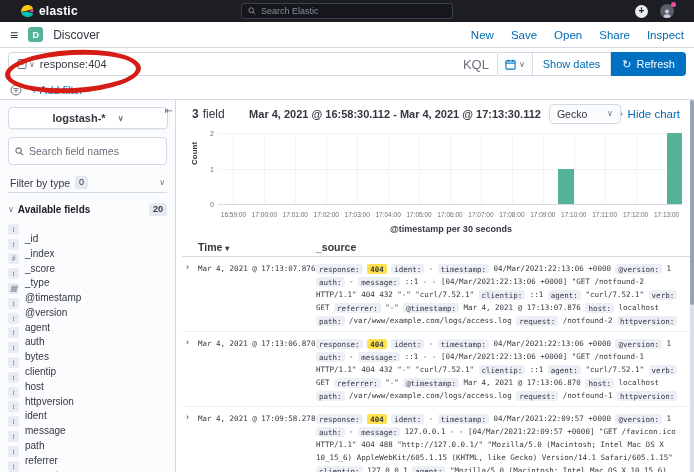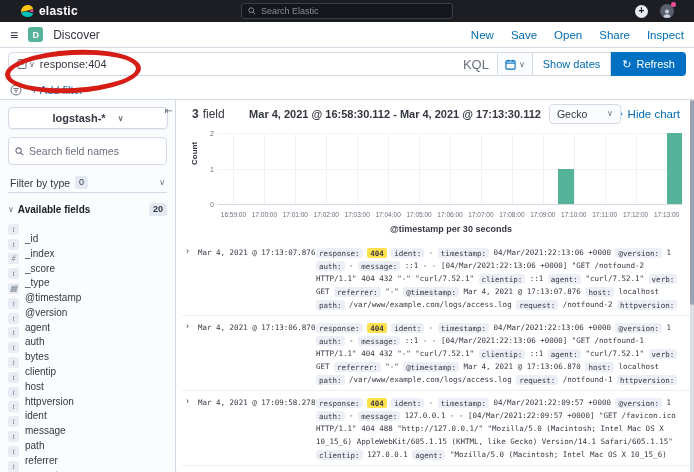--- a/index.html
+++ b/index.html
@@ -369,20 +369,28 @@
           <span class="xtick" style="left: 70%;">17:09:00</span>
           <span class="xtick" style="left: 76.6667%;">17:10:00</span>
           <span class="xtick" style="left: 83.3333%;">17:11:00</span>
           <span class="xtick" style="left: 90%;">17:12:00</span>
           <span class="xtick" style="left: 96.6667%;">17:13:00</span>
         </div>
       <div class="xlabel">@timestamp per 30 seconds</div>
     </div>
 
     <div class="doc-table">
+      <div class="dt-head">
+        <div class="dt-chev-col"></div>
+        <div class="dt-time-col">
+          <span>Time</span>
+          <span class="sort-arrow">▾</span>
+        </div>
+        <div class="dt-src-col">_source</div>
+      </div>
       <div id="doc-rows">
           <div class="doc-row">
             <span class="row-chev">›</span>
             <div class="row-time">Mar 4, 2021 @ 17:13:07.876</div>
             <div class="row-src"><span class="tok-f">response:</span> <span class="tok-h">404</span> <span class="tok-f">ident:</span> <span>-</span> <span class="tok-f">timestamp:</span> <span>04/Mar/2021:22:13:06 +0000</span> <span class="tok-f">@version:</span> <span>1</span> <span class="tok-f">auth:</span> <span>-</span> <span class="tok-f">message:</span> <span>::1 - - [04/Mar/2021:22:13:06 +0000] "GET /notfound-2 HTTP/1.1" 404 432 "-" "curl/7.52.1"</span> <span class="tok-f">clientip:</span> <span>::1</span> <span class="tok-f">agent:</span> <span>"curl/7.52.1"</span> <span class="tok-f">verb:</span> <span>GET</span> <span class="tok-f">referrer:</span> <span>"-"</span> <span class="tok-f">@timestamp:</span> <span>Mar 4, 2021 @ 17:13:07.876</span> <span class="tok-f">host:</span> <span>localhost</span> <span class="tok-f">path:</span> <span>/var/www/example.com/logs/access.log</span> <span class="tok-f">request:</span> <span>/notfound-2</span> <span class="tok-f">httpversion:</span>            </div>
           </div>
           <div class="doc-row">
             <span class="row-chev">›</span>
             <div class="row-time">Mar 4, 2021 @ 17:13:06.870</div>
             <div class="row-src"><span class="tok-f">response:</span> <span class="tok-h">404</span> <span class="tok-f">ident:</span> <span>-</span> <span class="tok-f">timestamp:</span> <span>04/Mar/2021:22:13:06 +0000</span> <span class="tok-f">@version:</span> <span>1</span> <span class="tok-f">auth:</span> <span>-</span> <span class="tok-f">message:</span> <span>::1 - - [04/Mar/2021:22:13:06 +0000] "GET /notfound-1 HTTP/1.1" 404 432 "-" "curl/7.52.1"</span> <span class="tok-f">clientip:</span> <span>::1</span> <span class="tok-f">agent:</span> <span>"curl/7.52.1"</span> <span class="tok-f">verb:</span> <span>GET</span> <span class="tok-f">referrer:</span> <span>"-"</span> <span class="tok-f">@timestamp:</span> <span>Mar 4, 2021 @ 17:13:06.870</span> <span class="tok-f">host:</span> <span>localhost</span> <span class="tok-f">path:</span> <span>/var/www/example.com/logs/access.log</span> <span class="tok-f">request:</span> <span>/notfound-1</span> <span class="tok-f">httpversion:</span>            </div>

